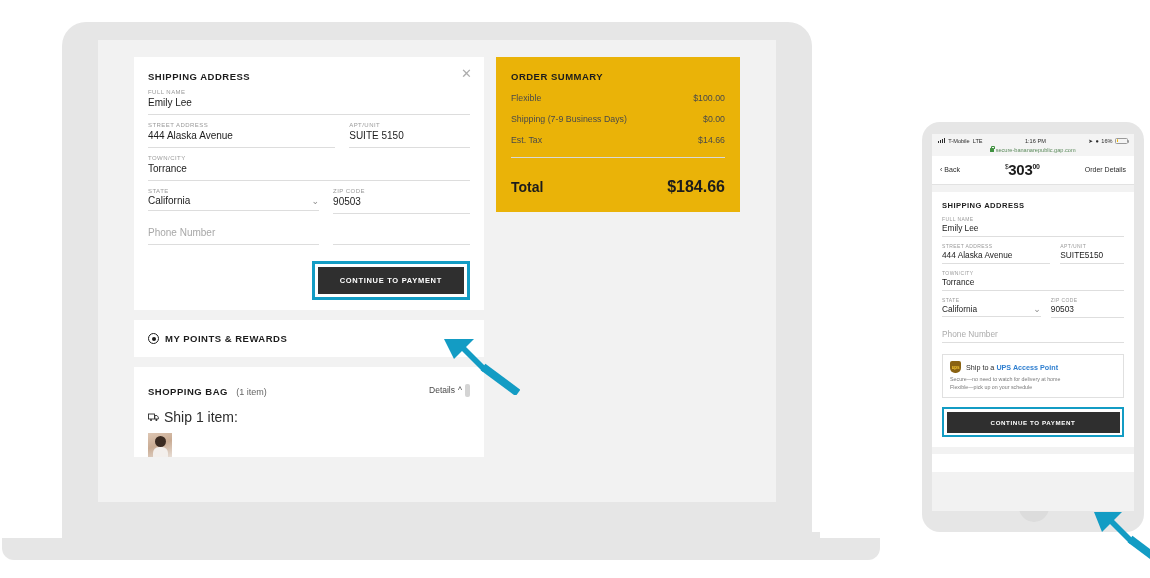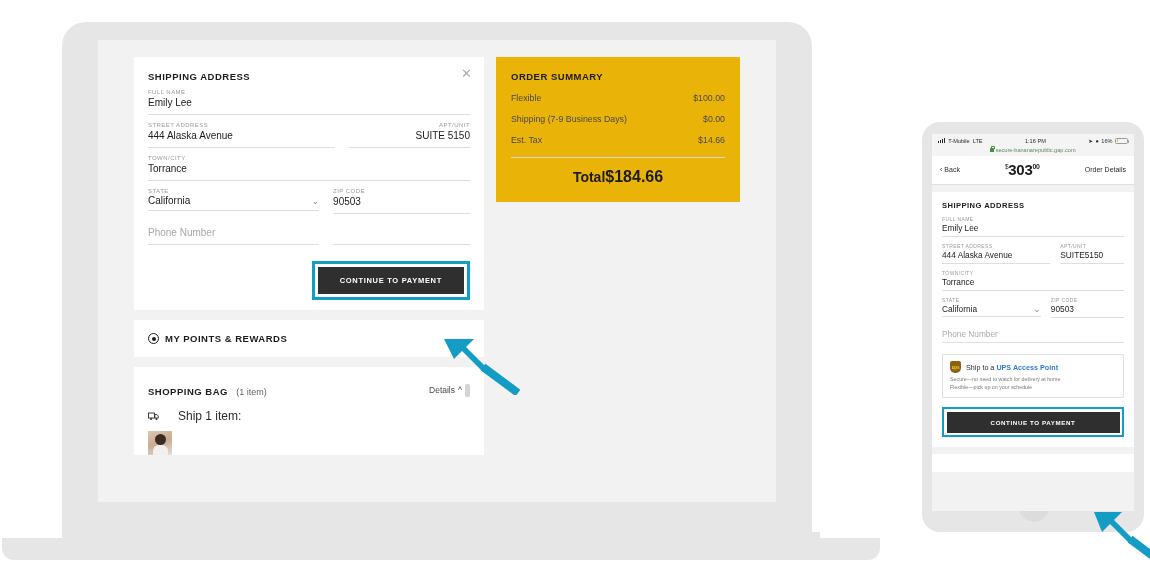--- a/index.html
+++ b/index.html
@@ -89,32 +89,32 @@
   .rewards-dot {
     width: 11px; height: 11px; border-radius: 50%; border: 1px solid #1c1c1c;
     display: flex; align-items: center; justify-content: center;
   }
   .rewards-dot i { width: 4px; height: 4px; border-radius: 50%; background: #1c1c1c; display: block; }
 
   .bag-head { display: flex; align-items: center; justify-content: space-between; }
   .bag-count { font-size: 9px; color: #666; font-weight: normal; margin-left: 4px; }
   .details-link { font-size: 8.5px; color: #4a4a4a; display: flex; align-items: center; gap: 3px; }
   .scroll-pill { width: 5px; height: 13px; background: #d4d4d4; border-radius: 2px; display: inline-block; }
-  .ship-line { display: flex; align-items: center; gap: 19px; margin-top: 10px; font-size: 12px; color: #2c2c2c; }
+  .ship-line { display: flex; align-items: center; gap: 5px; margin-top: 10px; font-size: 14px; color: #2c2c2c; }
   .item-line { display: flex; align-items: center; gap: 9px; margin-top: 8px; }
   .thumb { width: 24px; height: 24px; background: linear-gradient(160deg,#dec7b4 0%,#c9ab93 48%,#e8ded6 100%); position: relative; overflow:hidden; }
   .thumb::after { content:""; position:absolute; left:7px; top:3px; width:11px; height:11px; border-radius:50%; background:#3b2b22; }
   .thumb::before { content:""; position:absolute; left:5px; top:14px; width:15px; height:12px; border-radius:6px 6px 0 0; background:#f3efec; }
 
   
   .summary-col { position: absolute; left: 398px; top: 17px; width: 244px; }
   .summary-card { background: #eab308; padding: 14px 15px 16px 15px; }
   .sum-row { display: flex; justify-content: space-between; margin-top: 11px; font-size: 8.8px; color: #4a4a4a; }
   .sum-div { border-top: 1px solid #d8d8d8; margin-top: 12px; }
-  .tot-row { display: flex; justify-content: center; align-items: baseline; margin-top: 10px; }
+  .tot-row { display: flex; justify-content: space-between; align-items: baseline; margin-top: 20px; }
   .tot-lbl { font-size: 14px; font-weight: bold; color: #1c1c1c; }
   .tot-val { font-size: 16px; font-weight: bold; color: #1c1c1c; }
 
   
   .arrow { position: absolute; }
 
   
   #phone-device { position: absolute; left: 915px; top: 122px; width: 235px; height: 420px; }
   #phone-body {
     position: absolute; left: 7px; top: 0;
@@ -204,21 +204,21 @@
           <div class="close-x">✕</div>
 
           <div class="field-label">FULL NAME</div>
           <div class="field-val">Emily Lee</div>
 
           <div class="row2">
             <div style="flex:1.55;">
               <div class="field-label">STREET ADDRESS</div>
               <div class="field-val">444 Alaska Avenue</div>
             </div>
-            <div style="flex:1;text-align:right;">
+            <div style="flex:1;">
               <div class="field-label">APT/UNIT</div>
               <div class="field-val">SUITE 5150</div>
             </div>
           </div>
 
           <div class="field-label">TOWN/CITY</div>
           <div class="field-val">Torrance</div>
 
           <div class="row2">
             <div style="flex:1.25;">

